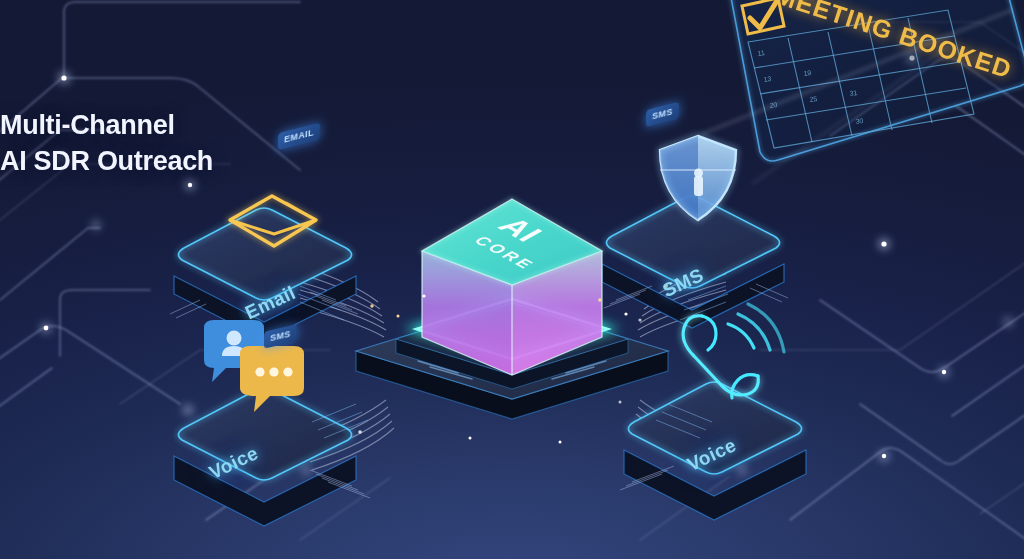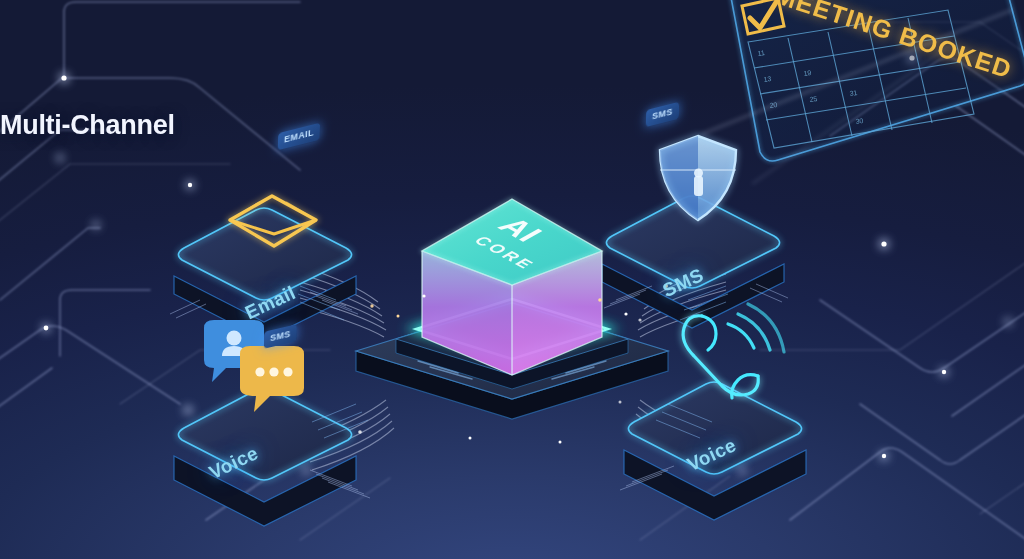--- a/index.html
+++ b/index.html
@@ -168,20 +168,21 @@
         <path d="M-10 150 L300 26" stroke="#dbe6ff" stroke-width="2.2" fill="none" stroke-opacity=".55"></path>
         <path d="M40 200 L240 60" stroke="#cddcff" stroke-width="1.6" fill="none" stroke-opacity=".35"></path>
       </g>
     </svg>
     <div class="cal-txt cal-top">nced Here!</div>
     <div class="cal-txt cal-booked">MEETING BOOKED</div>
   </div>
 
   <div class="title">
     <span>Multi-Channel</span>
+    <span>AI SDR Outreach</span>
   </div>
 
   <svg class="bg-svg" style="z-index:2" viewBox="0 0 1024 559">
     <defs>
       <filter id="cabb" x="-40%" y="-40%" width="180%" height="180%">
           <feGaussianBlur stdDeviation=".5"></feGaussianBlur>
         </filter>
     </defs>
     <g filter="url(#cabb)" fill="none" stroke="#cfd9f2" stroke-opacity=".52" stroke-width="1.1">
       <path d="M300 266 Q352 282 378 302"></path>

